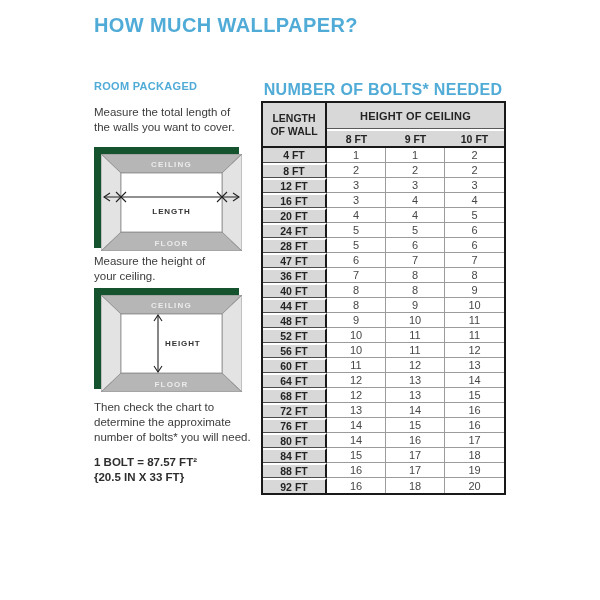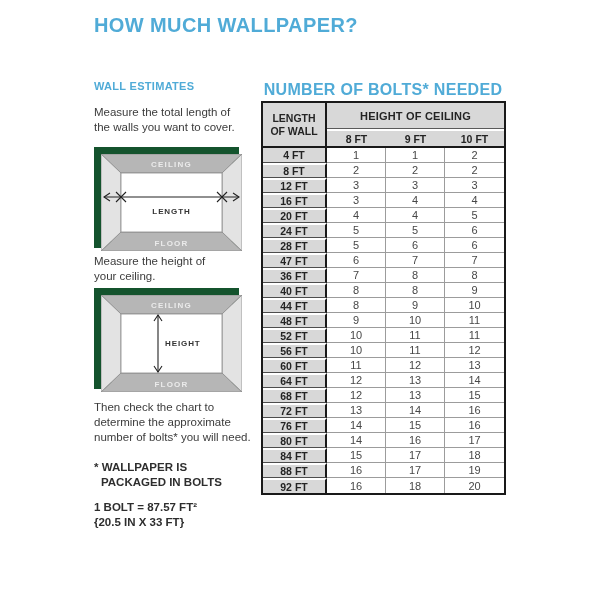--- a/index.html
+++ b/index.html
@@ -77,21 +77,21 @@
   tbody tr:last-child td.val { border-bottom: none; }
 </style>
 </head>
 <body>
 
 <div class="page">
 
   <h1 class="title">HOW MUCH WALLPAPER?</h1>
 
   <div class="left-col">
-    <h2 class="blue-heading">WALL ESTIMATES</h2>
+    <h2 class="blue-heading">ROOM PACKAGED</h2>
 
     <p class="body-text">Measure the total length of
 the walls you want to cover.</p>
 
     <div class="diagram">
       <svg width="141" height="97" viewBox="0 0 141 97">
         <polygon points="0,0 141,0 121,19 20,19" fill="#b6b6b6" stroke="#8a8a8a" stroke-width="0.8"></polygon>
         <polygon points="0,97 141,97 121,78 20,78" fill="#b6b6b6" stroke="#8a8a8a" stroke-width="0.8"></polygon>
         <polygon points="0,0 20,19 20,78 0,97" fill="#e3e3e3" stroke="#8a8a8a" stroke-width="0.8"></polygon>
         <polygon points="141,0 121,19 121,78 141,97" fill="#e3e3e3" stroke="#8a8a8a" stroke-width="0.8"></polygon>
@@ -129,24 +129,20 @@
           <polyline points="53,71 57,77 61,71"></polyline>
         </g>
         <text class="dg-measure-label" x="64" y="51" text-anchor="start">HEIGHT</text>
       </svg>
     </div>
 
     <p class="body-text" style="margin-top:11px;">Then check the chart to
 determine the approximate
 number of bolts* you will need.</p>
 
-    <p class="footnote">
-      <span>* WALLPAPER IS</span><br>
-      <span class="indent">PACKAGED IN BOLTS</span>
-    </p>
 
     <p class="bolt-spec">
       <span>1 BOLT = 87.57 FT²</span><br>
       <span>{20.5 IN X 33 FT}</span>
     </p>
   </div>
 
   <h2 class="right-heading">NUMBER OF BOLTS* NEEDED</h2>
 
   <table class="bolts">

